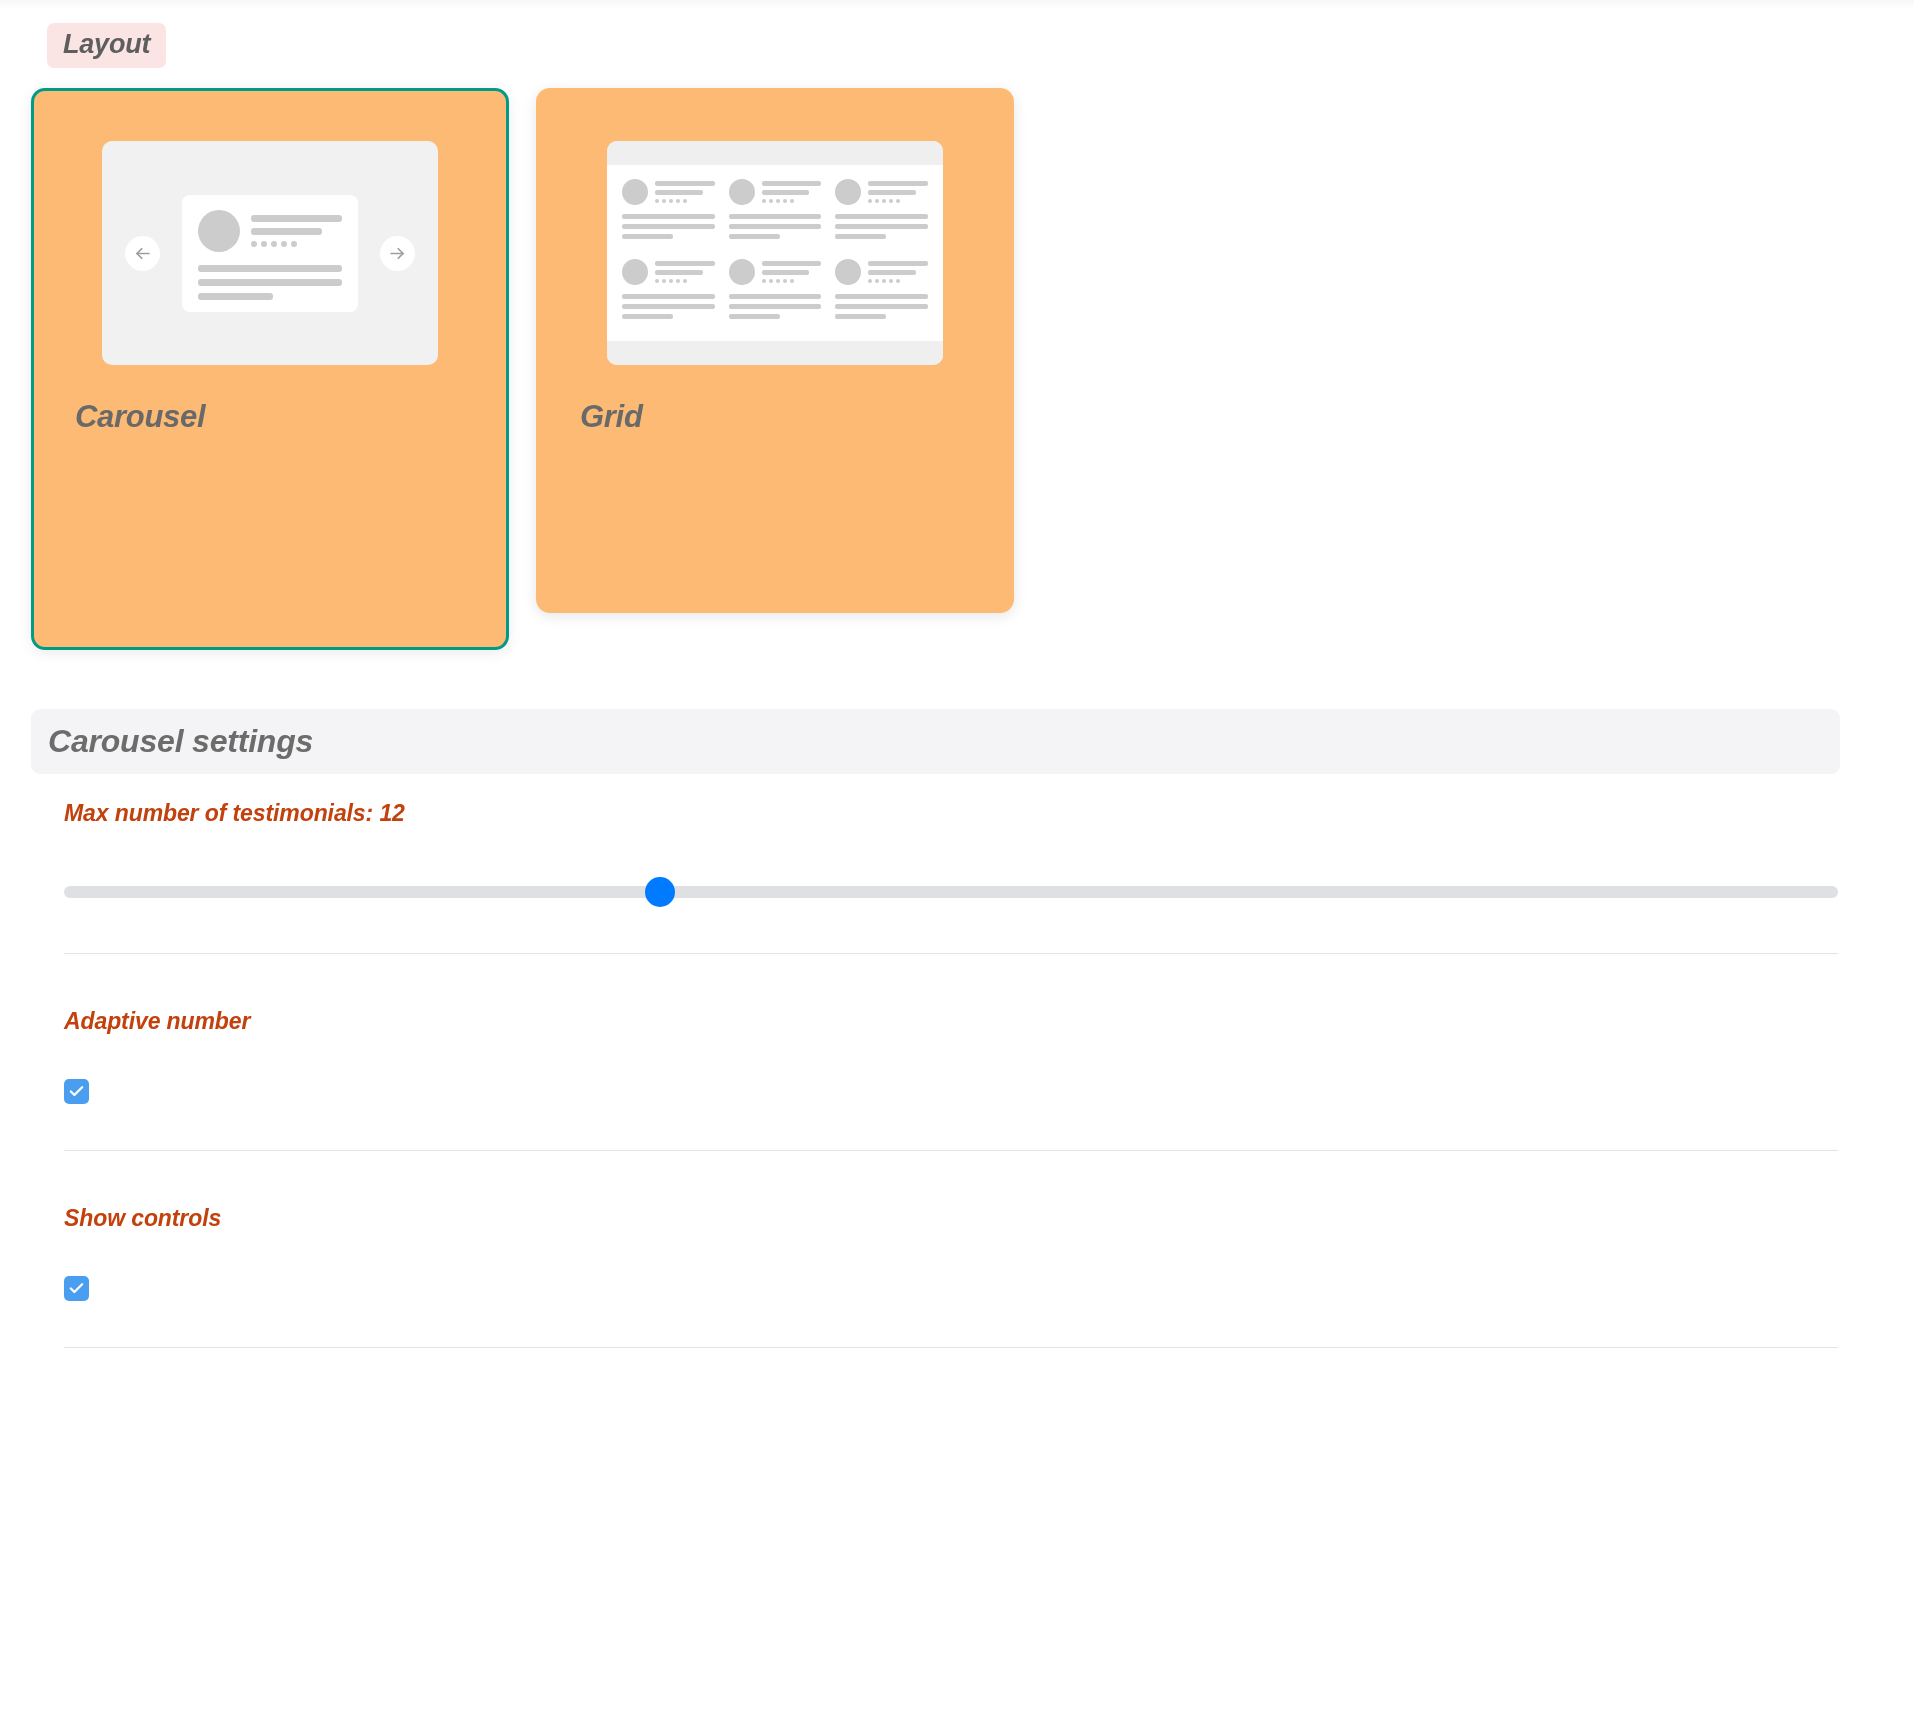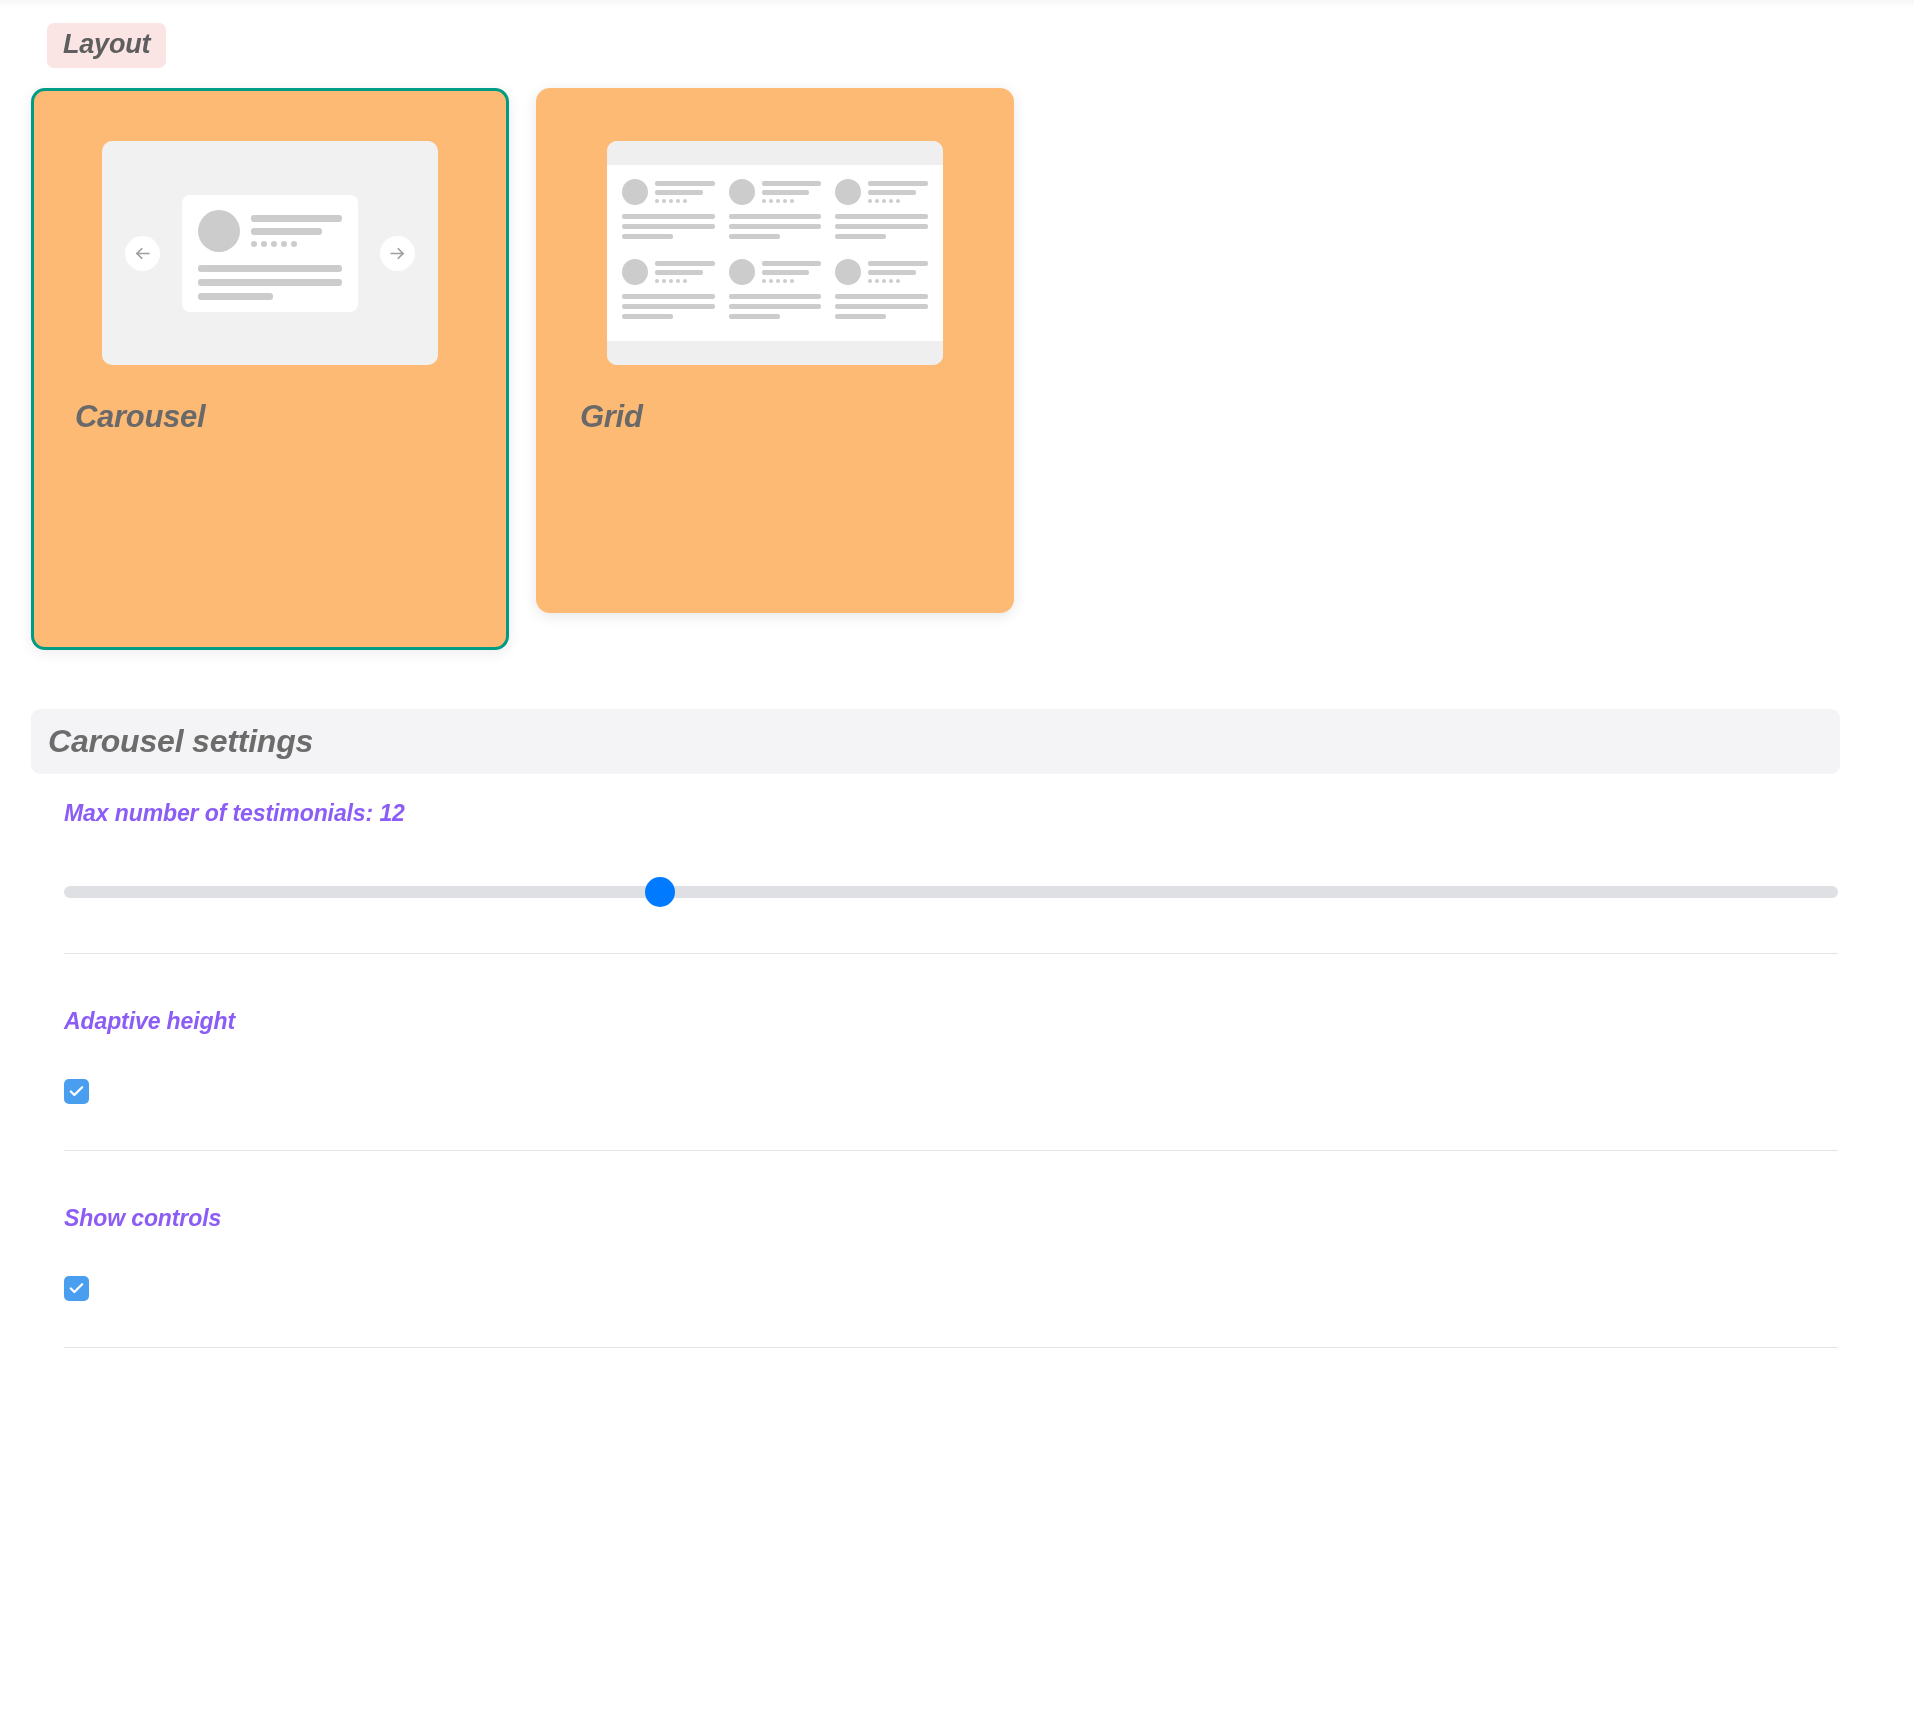--- a/index.html
+++ b/index.html
@@ -193,21 +193,21 @@
 
   .settings-body {
     position: absolute;
     left: 64px;
     top: 800px;
     width: 1776px;
   }
   .field-label {
     font-size: 23px;
     font-weight: bold;
-    color: #8b5cf6;
+    color: #c2410c;
     letter-spacing: -0.1px;
   }
 
   
   .slider-row { margin-top: 50px; position: relative; height: 30px; }
   .slider-track {
     position: absolute;
     left: 0; top: 9px;
     width: 1774px;
     height: 12px;
@@ -454,21 +454,21 @@
     <div class="field-label">Max number of testimonials: 12</div>
 
     <div class="slider-row">
       <div class="slider-track"></div>
       <div class="slider-thumb" id="slider-thumb" style="left: 581.064px;"></div>
     </div>
 
     <div class="divider"></div>
 
     <div class="section">
-      <div class="field-label">Adaptive height</div>
+      <div class="field-label">Adaptive number</div>
       <div class="checkbox">
         <svg width="17" height="17" viewBox="0 0 24 24" fill="none" stroke="#ffffff" stroke-width="3.2" stroke-linecap="round" stroke-linejoin="round">
           <polyline points="20 6 9 17 4 12"></polyline>
         </svg>
       </div>
     </div>
 
     <div class="divider"></div>
 
     <div class="section">

